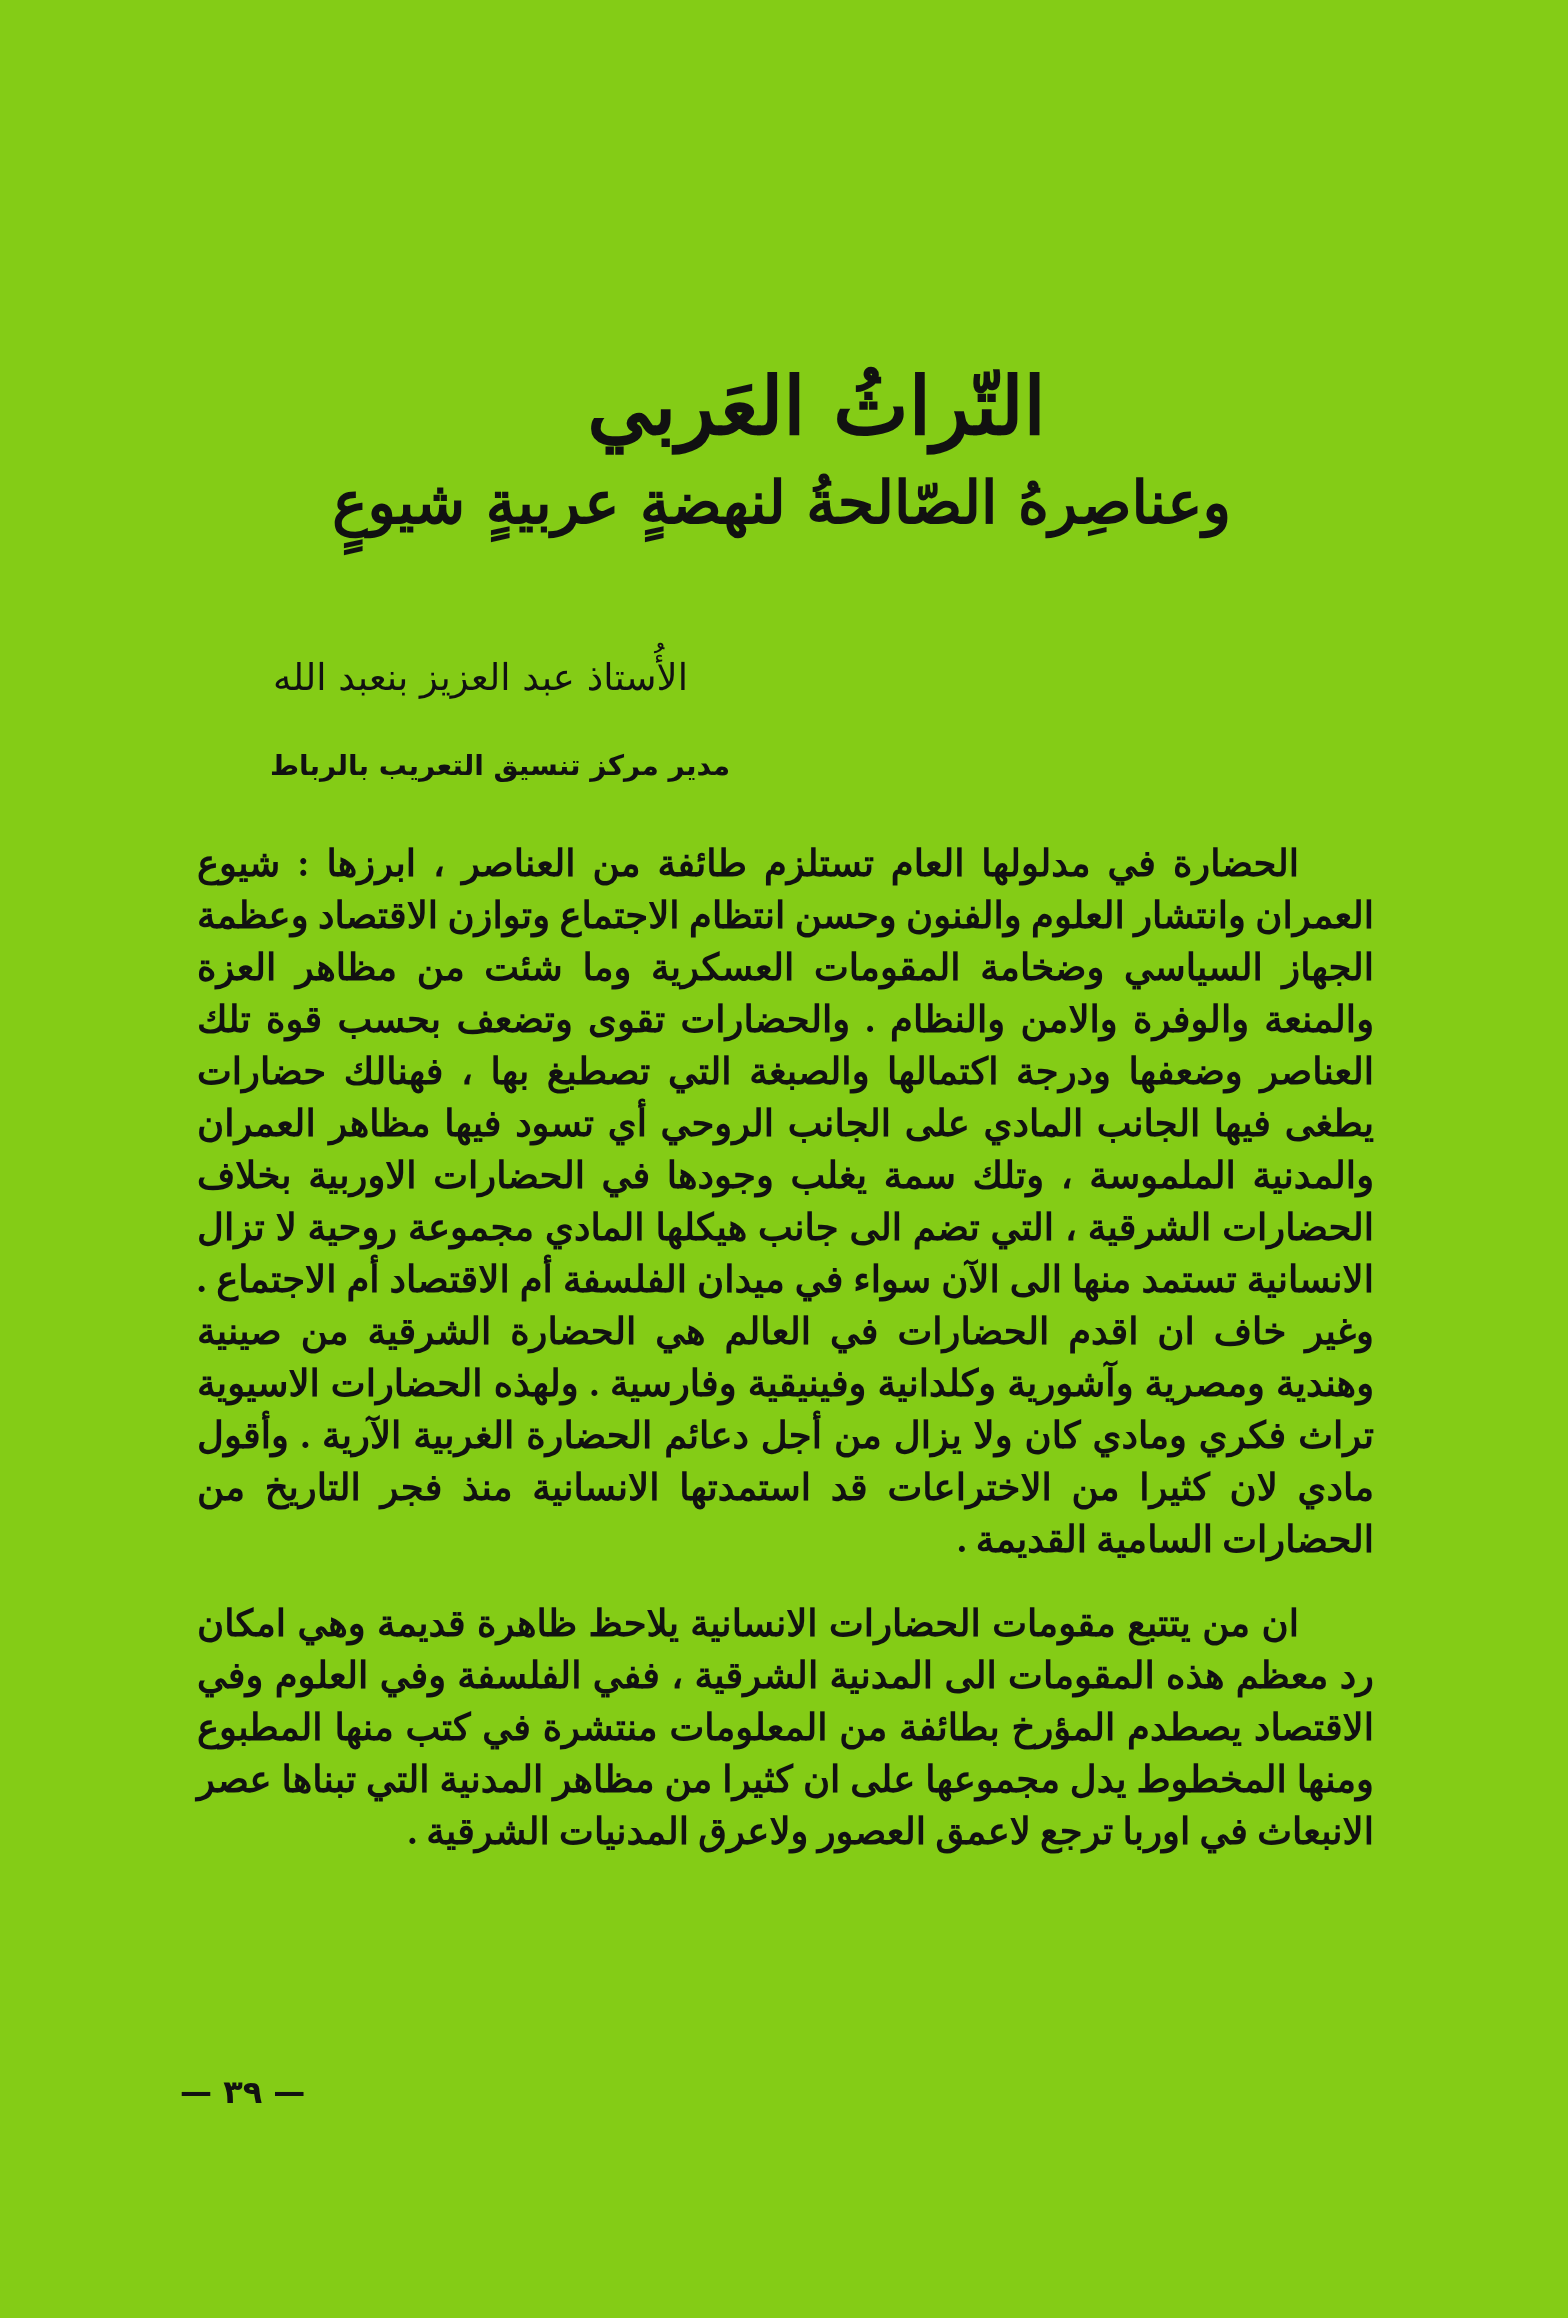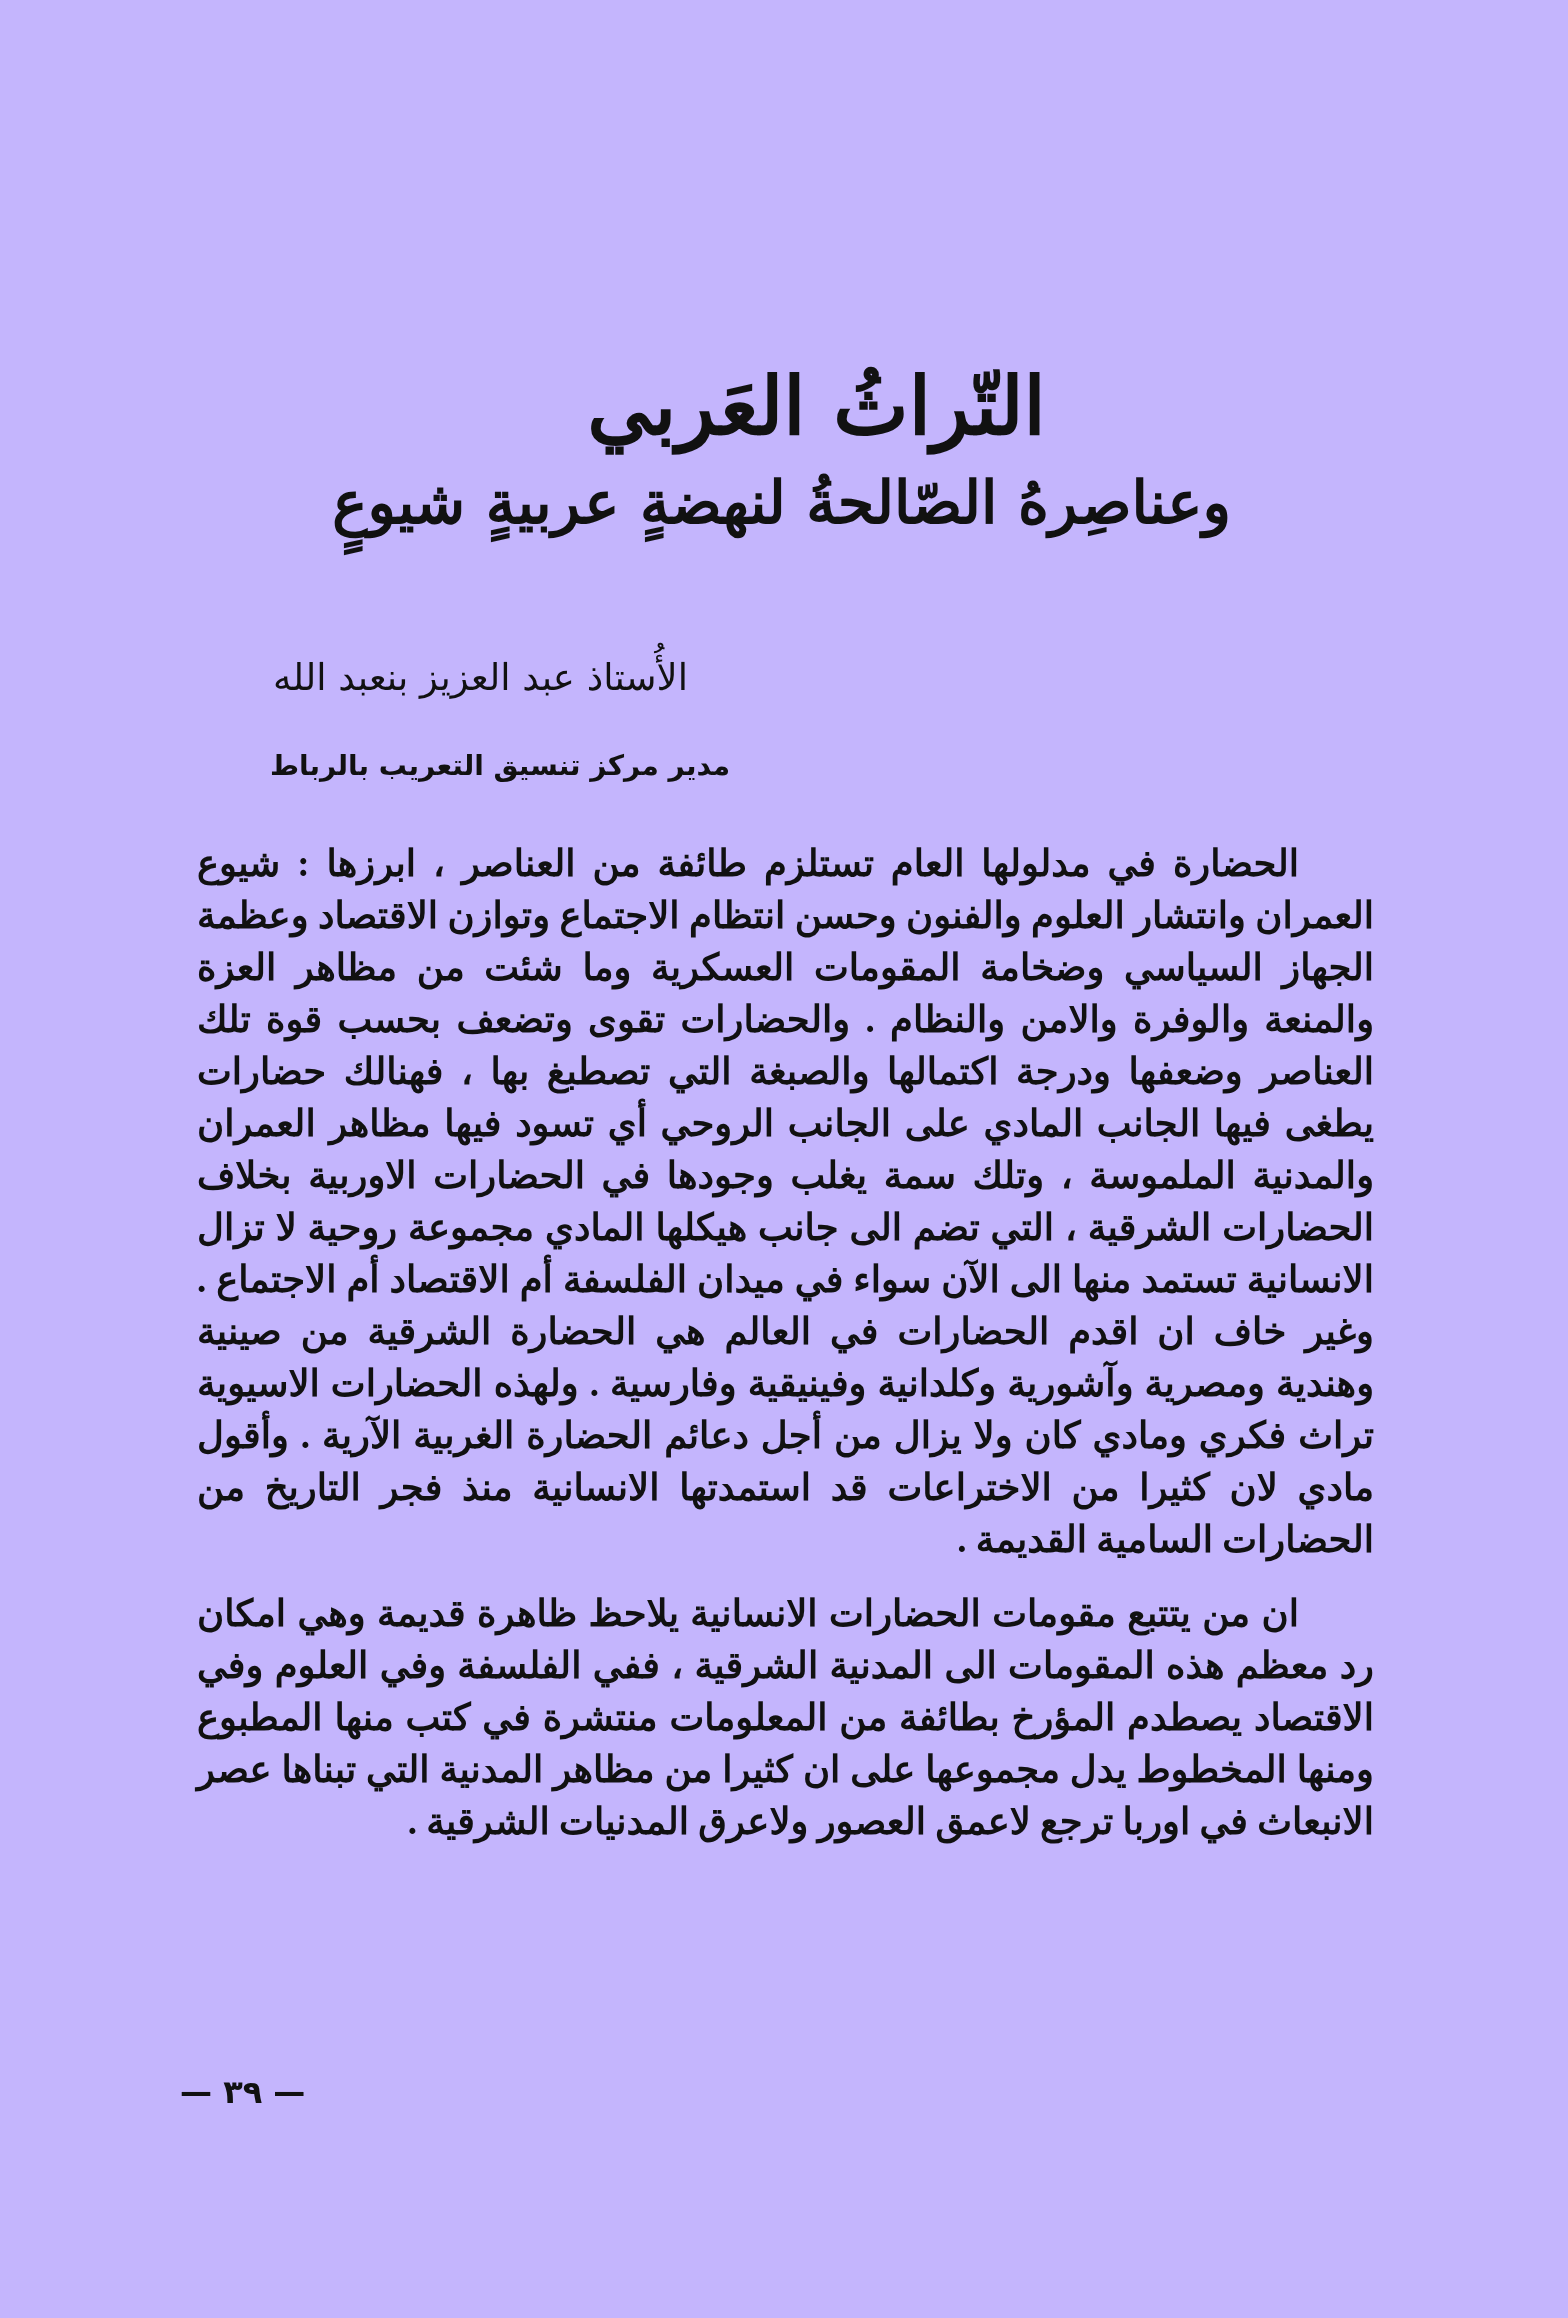--- a/index.html
+++ b/index.html
@@ -13,21 +13,21 @@
       position: relative;
       overflow: hidden;
       color: #111111;
       font-family: "DejaVu Sans", "Liberation Sans", sans-serif;
     }
     .page {
       position: absolute;
       left: 0; top: 0;
       width: 1568px;
       height: 2319px;
-      background: #c4b5fd;
+      background: #84cc16;
     }
     .title-block {
       position: absolute;
       left: 318px;
       top: 352px;
       width: 963px;
       text-align: center;
       direction: rtl;
     }
     .title-main {
@@ -83,21 +83,21 @@
       line-height: 52px;
       text-align: justify;
       text-align-last: right;
     }
     .para {
       margin: 0;
       text-indent: 75px;
       font-family: Liberation Serif, serif;
     }
     .para + .para {
-      margin-top: 22px;
+      margin-top: 32px;
     }
     .page-number {
       position: absolute;
       left: 180px;
       top: 2073px;
       font-family: "DejaVu Sans", "Liberation Sans", sans-serif;
       font-weight: bold;
       font-size: 32px;
       direction: rtl;
       white-space: nowrap;

